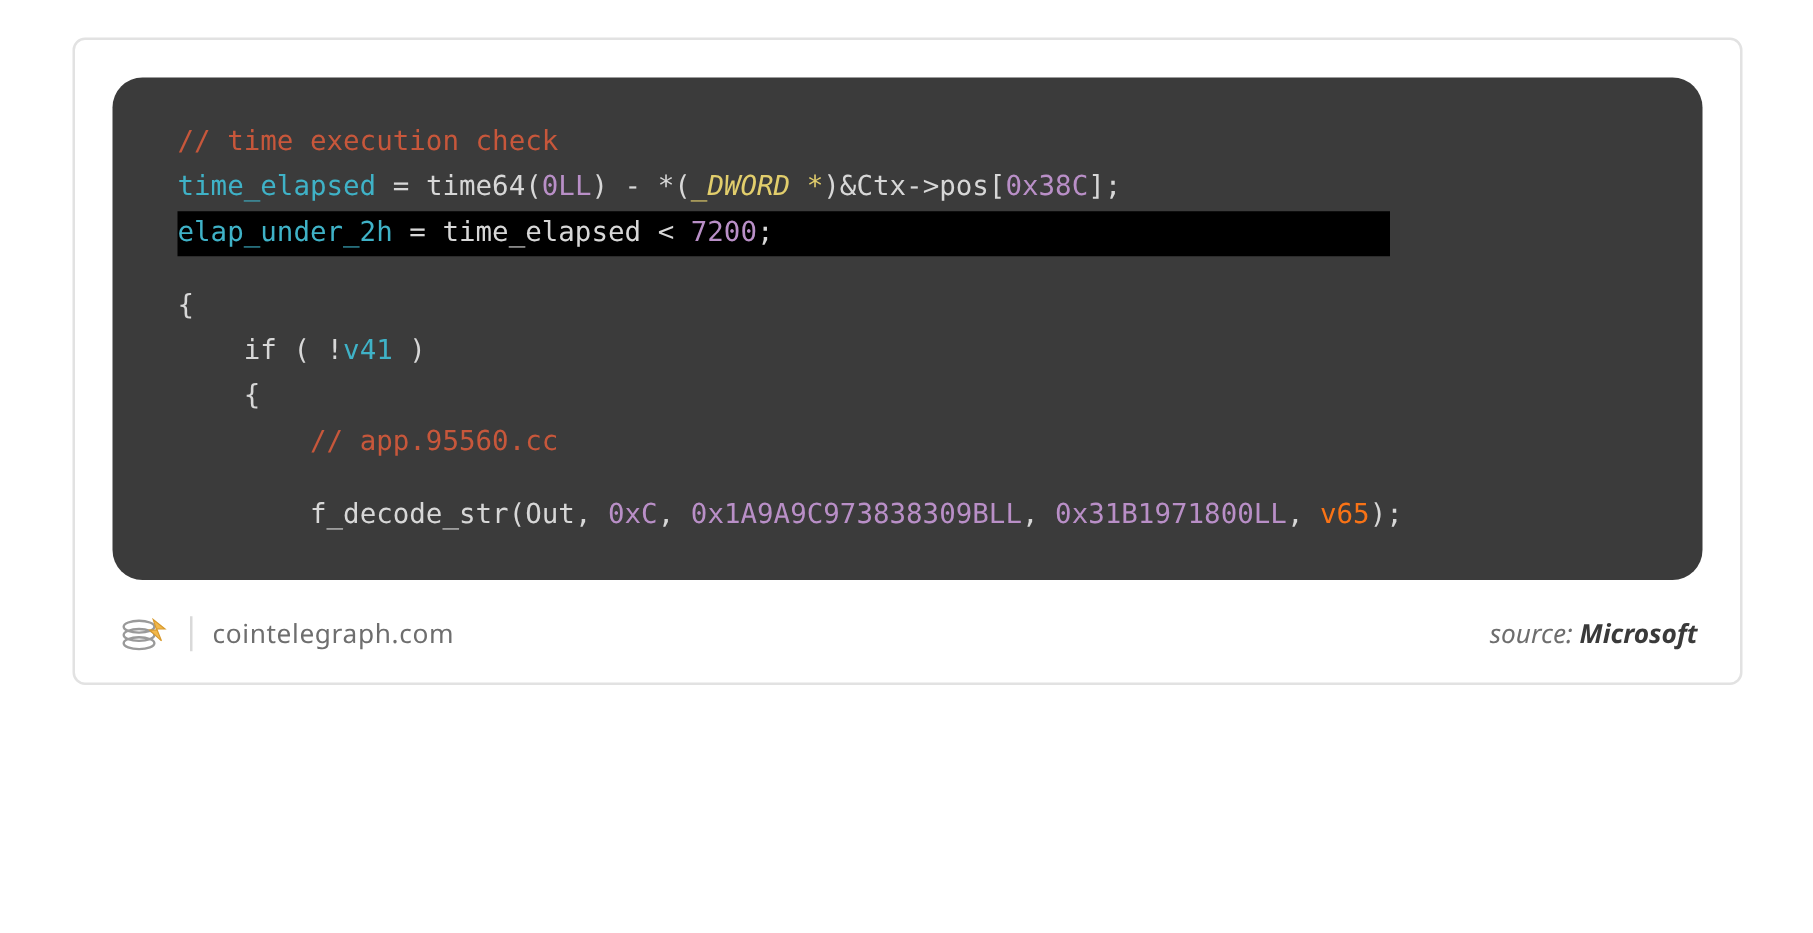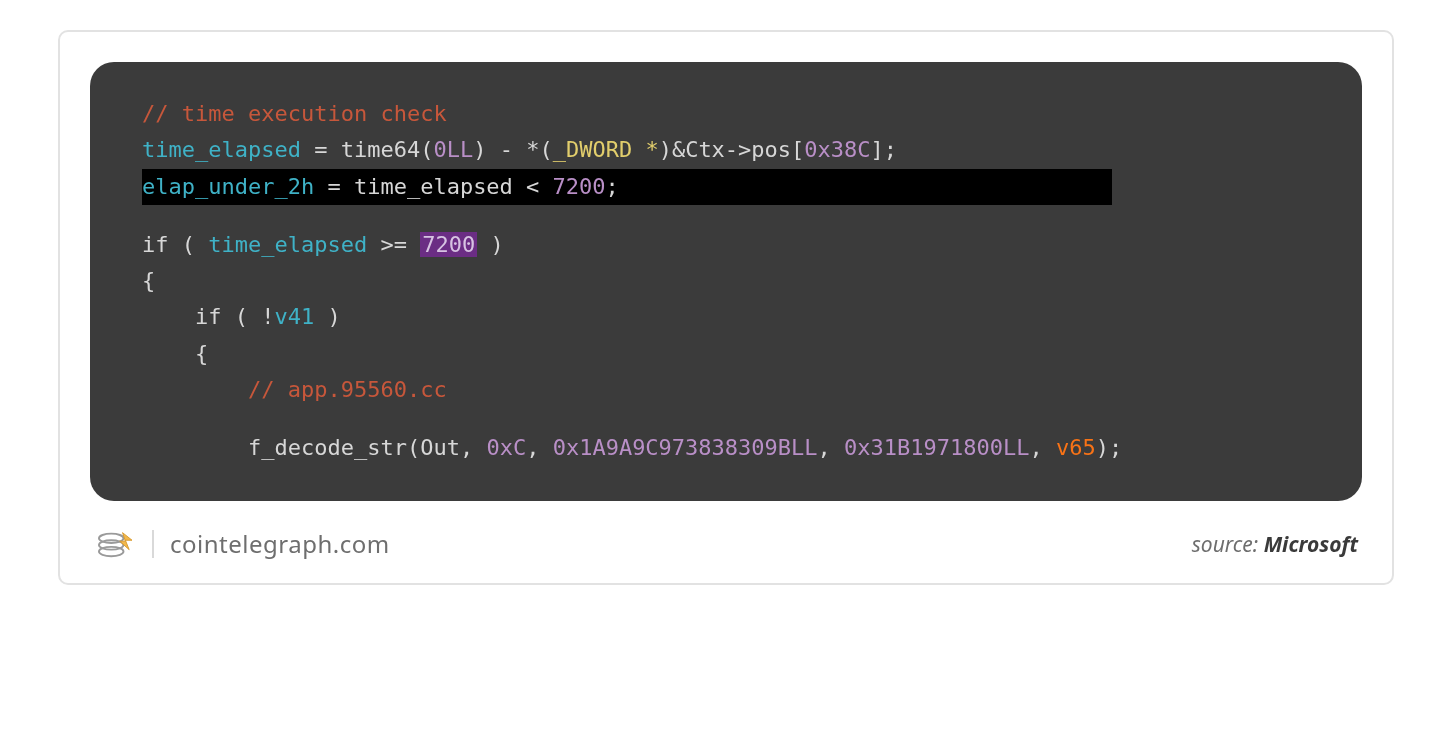--- a/index.html
+++ b/index.html
@@ -39,21 +39,21 @@
   }
   .codeline {
     white-space: pre;
     display: block;
   }
   .tok-comment { color: #c7573b; }
   .tok-ident   { color: #3fb2c7; }
   .tok-func    { color: #d7d7d7; text-align: right; }
   .tok-op      { color: #d7d7d7; }
   .tok-paren   { color: #d7d7d7; }
-  .tok-type    { color: #e2ce6c; }
+  .tok-type    { color: #e2ce6c; font-style: italic; }
   .tok-num     { color: #b98fc7; }
   .tok-param   { color: #f97316; }
   .tok-kw      { color: #d7d7d7; }
   .tok-plain   { color: #d7d7d7; }
   .line-hl {
     background: #000000;
     display: inline-block;
     width: 970px;
   }
   .num-hl {
@@ -81,21 +81,21 @@
     height: 34px;
     align-items: center;
     justify-content: center;
   }
   .divider {
     width: 2px;
     height: 28px;
     background: #d9d9d9;
   }
   .domain {
-    font-size: 24px;
+    font-size: 21px;
     color: #6e6e6e;
     letter-spacing: 0.5px;
   }
   .source {
     font-size: 21px;
     color: #6e6e6e;
     font-style: italic;
   }
   .source strong {
     color: #3a3a3a;
@@ -111,21 +111,20 @@
     <div class="codeblock">
 
       <span class="codeline"><span class="tok-comment">// time execution check</span></span>
 
       <span class="codeline"><span class="tok-ident">time_elapsed</span><span class="tok-op"> = </span><span class="tok-func">time64</span><span class="tok-paren">(</span><span class="tok-num">0LL</span><span class="tok-op">) - *(</span><span class="tok-type">_DWORD *</span><span class="tok-op">)&amp;Ctx-&gt;pos[</span><span class="tok-num">0x38C</span><span class="tok-op">];</span></span>
 
       <span class="codeline"><span class="line-hl"><span class="tok-ident">elap_under_2h</span><span class="tok-op"> = time_elapsed &lt; </span><span class="tok-num">7200</span><span class="tok-op">;</span></span></span>
 
       <div class="blank"></div>
 
-      <span class="codeline"><span class="tok-kw">if</span><span class="tok-paren"> ( </span><span class="tok-ident">time_elapsed</span><span class="tok-op"> &gt;= </span><span class="num-hl">7200</span><span class="tok-paren"> )</span></span>
 
       <span class="codeline tok-paren">{</span>
 
 
 
       <span class="codeline"><span class="tok-plain">    </span><span class="tok-kw">if</span><span class="tok-paren"> ( !</span><span class="tok-ident">v41</span><span class="tok-paren"> )</span></span>
 
       <span class="codeline"><span class="tok-plain">    </span><span class="tok-paren">{</span></span>
 
       <span class="codeline"><span class="tok-plain">        </span><span class="tok-comment">// app.95560.cc</span></span>

